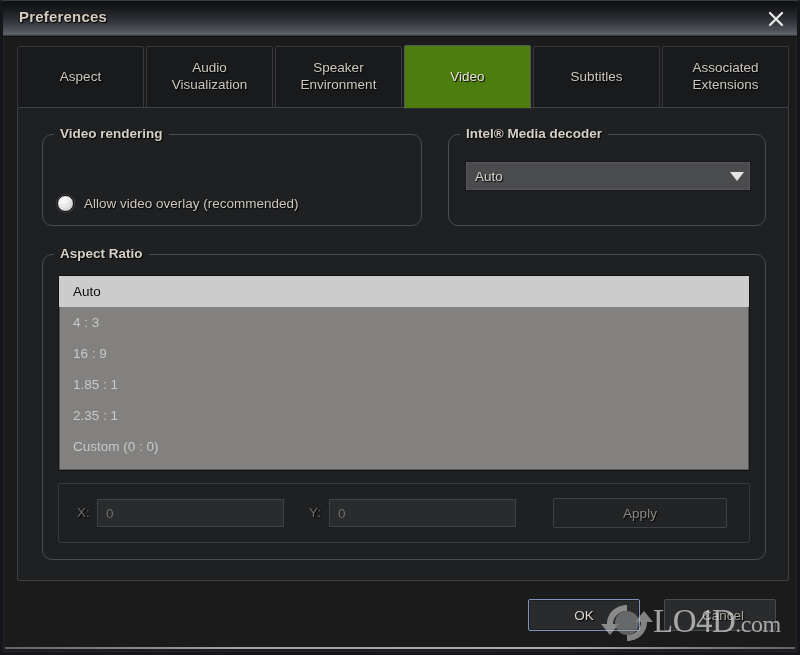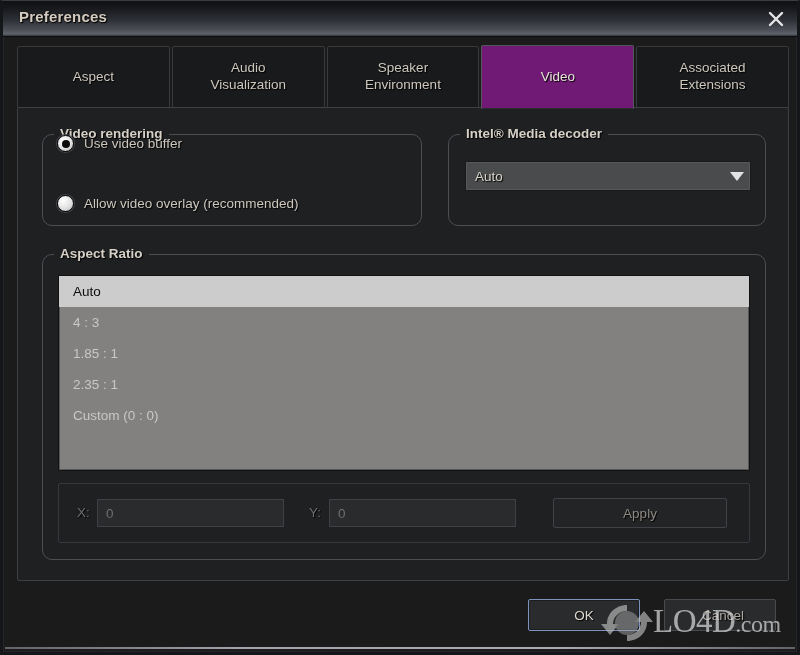--- a/index.html
+++ b/index.html
@@ -80,21 +80,21 @@
     text-align: center;
     font-size: 13.5px;
     color: #cdc7bd;
     line-height: 1.25;
     cursor: pointer;
     text-shadow: 1px 1px 1px #000;
     padding: 0 4px;
     position: relative;
   }
   .tab.selected {
-    background: #701a75;
+    background: #4d7c0f;
     border-color: #53565b;
     border-bottom-color: #2b2c2e;
     color: #e8e3da;
     height: 64px;
     margin-top: -1px;
     z-index: 3;
   }
 
   
   #content {
@@ -322,38 +322,37 @@
     <div class="tab">
         <span>Audio<br>Visualization</span>
       </div>
     <div class="tab">
         <span>Speaker<br>Environment</span>
       </div>
     <div class="tab selected">
         <span>Video</span>
       </div>
     <div class="tab">
+        <span>Subtitles</span>
+      </div>
+    <div class="tab">
         <span>Associated<br>Extensions</span>
       </div>
   </div>
 
   <div id="content">
 
     <div class="group" id="grp-rendering">
       <div class="group-title">Video rendering</div>
 
       <div class="radio-row">
         <span class="radio-dot"></span>
         <span class="radio-label">Allow video overlay (recommended)</span>
       </div>
 
-      <div class="radio-row">
-        <span class="radio-dot checked"></span>
-        <span class="radio-label">Use video buffer</span>
-      </div>
     </div>
 
     <div class="group" id="grp-decoder">
       <div class="group-title">Intel® Media decoder</div>
 
       <div id="decoder-combo">
         <span id="decoder-combo-value">Auto</span>
         <span id="decoder-combo-arrow">
           <svg width="14" height="9" viewBox="0 0 14 9">
             <polygon points="0,0 14,0 7,9" fill="#e3e3e3"></polygon>
@@ -361,20 +360,21 @@
         </span>
       </div>
     </div>
 
     <div class="group" id="grp-aspect">
       <div class="group-title">Aspect Ratio</div>
 
       <div id="aspect-list">
         <div class="aspect-item selected">Auto</div>
         <div class="aspect-item">4 : 3</div>
+        <div class="aspect-item">16 : 9</div>
         <div class="aspect-item">1.85 : 1</div>
         <div class="aspect-item">2.35 : 1</div>
         <div class="aspect-item">Custom (0 : 0)</div>
       </div>
 
       <div id="custom-box">
         <span class="field-label" id="lbl-x">X:</span>
         <input class="text-input" id="inp-x" type="text" disabled="" value="0" style="">
 
         <span class="field-label" id="lbl-y">Y:</span>

